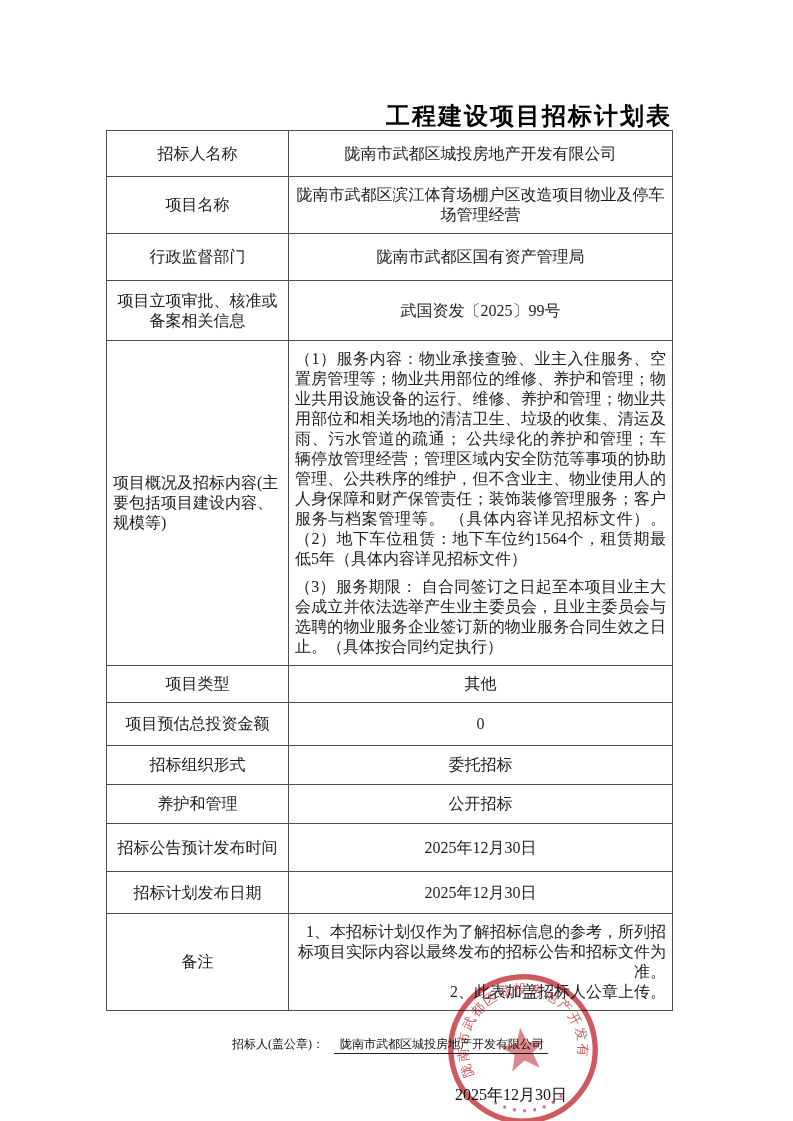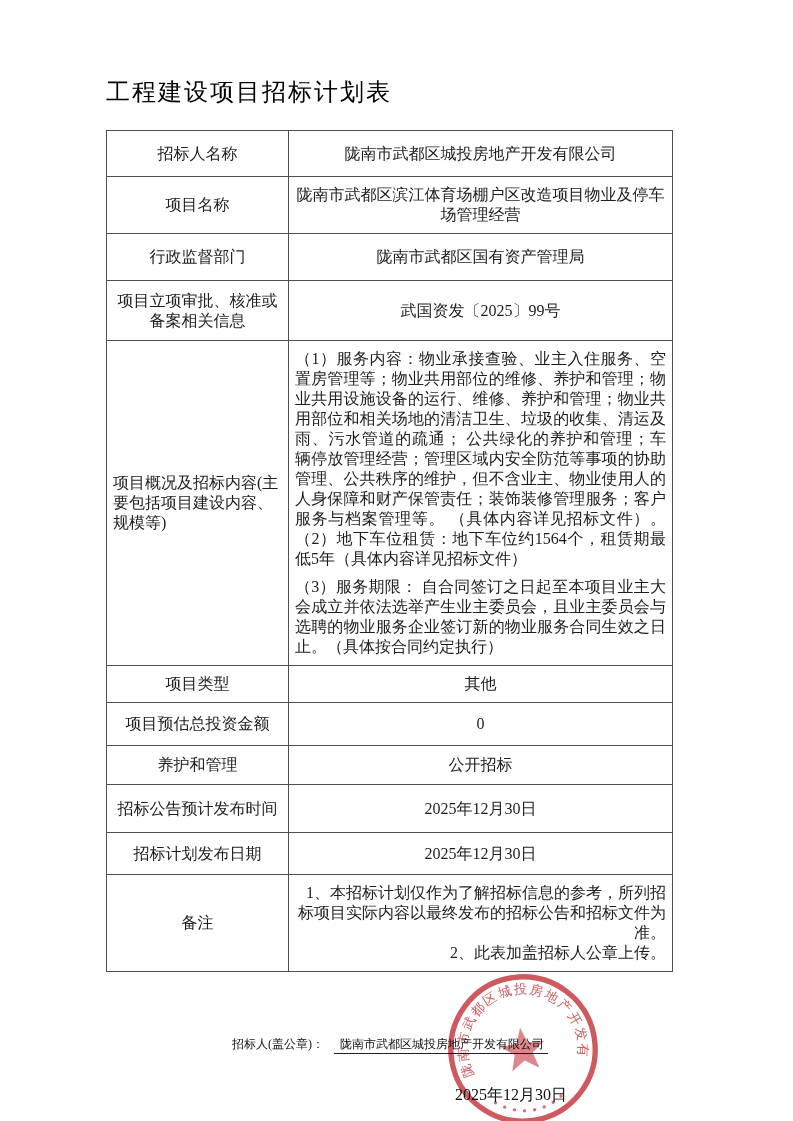--- a/index.html
+++ b/index.html
@@ -2,23 +2,23 @@
 <html><head>
 <meta charset="utf-8">
 <style>
   html,body { margin:0; padding:0; background:#ffffff; }
   .page {
     position:relative; width:793px; height:1121px; background:#fff;
     font-family:"Liberation Serif","DejaVu Serif",serif; color:#1d1d1d;
     overflow:hidden;
   }
   .title {
-    position:absolute; left:106px; top:76px; width:566px;
-    text-align:left; font-family:"Liberation Sans","DejaVu Sans",sans-serif;
-    font-weight:400; font-size:24px; letter-spacing:2px; color:#000;
+    position:absolute; left:106px; top:100px; width:566px;
+    text-align:right; font-family:"Liberation Sans","DejaVu Sans",sans-serif;
+    font-weight:700; font-size:24px; letter-spacing:2px; color:#000;
   }
   table.plan {
     position:absolute; left:106px; top:130px; width:566px;
     border-collapse:collapse; table-layout:fixed;
   }
   table.plan col.c1 { width:182px; }
   table.plan col.c2 { width:384px; }
   table.plan td {
     border:1px solid #4f4f4f; vertical-align:middle;
     font-size:16px; line-height:20px; padding:8px 6px;
@@ -100,20 +100,24 @@
         </td>
       </tr>
       <tr class="r6">
         <td class="lbl">项目类型</td>
         <td class="val">其他</td>
       </tr>
       <tr class="r7">
         <td class="lbl">项目预估总投资金额</td>
         <td class="val">0</td>
       </tr>
+      <tr class="r8">
+        <td class="lbl">招标组织形式</td>
+        <td class="val">委托招标</td>
+      </tr>
       <tr class="r9">
         <td class="lbl">养护和管理</td>
         <td class="val">公开招标</td>
       </tr>
       <tr class="r10">
         <td class="lbl">招标公告预计发布时间</td>
         <td class="val">2025年12月30日</td>
       </tr>
       <tr class="r11">
         <td class="lbl">招标计划发布日期</td>

